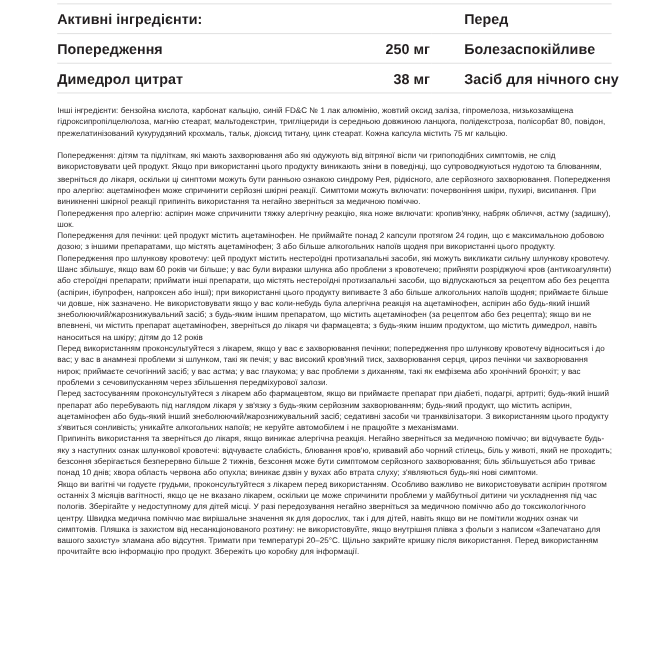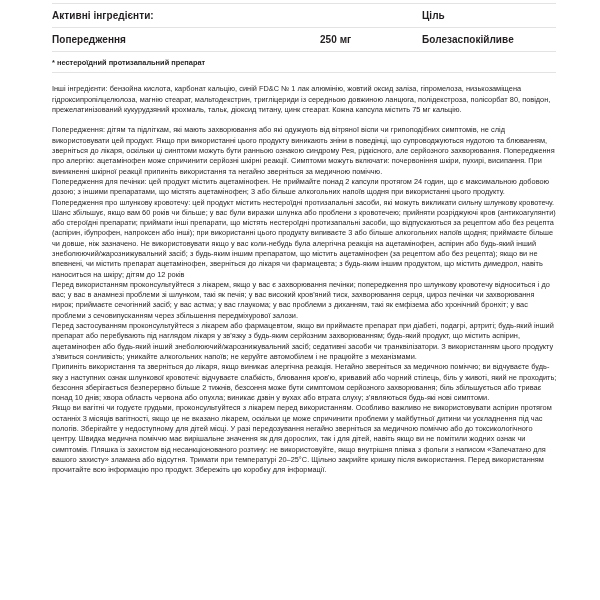--- a/index.html
+++ b/index.html
@@ -37,29 +37,29 @@
     border-bottom: 1px solid #e3e3e3;
   }
   .facts-table tr:first-child td {
     border-top: 1px solid #e3e3e3;
   }
   .col-ingredient { width: 268px; }
   .col-amount     { width: 72px;  }
   .col-purpose    { width: 164px; }
 
   .cell {
-    font-size: 10px;
+    font-size: 13px;
     font-weight: bold;
     line-height: 1;
     letter-spacing: 0.05px;
     padding: 6.6px 0 6.4px 0;
     white-space: nowrap;
   }
   .cell.amount {
-    text-align: left;
+    text-align: right;
     padding-right: 1px;
   }
   .cell.purpose {
     padding-left: 30px;
   }
   .footnote-cell {
     font-size: 7.4px;
     font-weight: bold;
     line-height: 1;
     padding: 6.6px 0 6.4px 0;
@@ -90,49 +90,56 @@
   <table class="facts-table">
     <tbody>
       <tr>
         <td class="col-ingredient">
           <div class="cell">Активні інгредієнти:</div>
         </td>
         <td class="col-amount">
           <div class="cell amount"></div>
         </td>
         <td class="col-purpose">
-          <div class="cell purpose">Ціль</div>
+          <div class="cell purpose">Перед</div>
         </td>
       </tr>
 
       <tr>
         <td class="col-ingredient">
           <div class="cell">Попередження</div>
         </td>
         <td class="col-amount">
           <div class="cell amount">250 мг</div>
         </td>
         <td class="col-purpose">
           <div class="cell purpose">Болезаспокійливе</div>
         </td>
       </tr>
 
 
-
       <tr>
-        <td colspan="3">
-          <div class="footnote-cell">* нестероїдний протизапальний препарат</div>
+        <td class="col-ingredient">
+          <div class="cell">Димедрол цитрат</div>
+        </td>
+        <td class="col-amount">
+          <div class="cell amount">38 мг</div>
+        </td>
+        <td class="col-purpose">
+          <div class="cell purpose">Засіб для нічного сну</div>
         </td>
       </tr>
+
     </tbody>
   </table>
 
   <div class="body-copy">
     <p class="para">Інші інгредієнти: бензойна кислота, карбонат кальцію, синій FD&amp;C № 1 лак алюмінію, жовтий оксид заліза, гіпромелоза, низькозаміщена гідроксипропілцелюлоза, магнію стеарат, мальтодекстрин, тригліцериди із середньою довжиною ланцюга, полідекстроза, полісорбат 80, повідон, прежелатинізований кукурудзяний крохмаль, тальк, діоксид титану, цинк стеарат. Кожна капсула містить 75 мг кальцію.</p>
     <p class="para gap-before">Попередження: дітям та підліткам, які мають захворювання або які одужують від вітряної віспи чи грипоподібних симптомів, не слід використовувати цей продукт. Якщо при використанні цього продукту виникають зніни в поведінці, що супроводжуються нудотою та блюванням, зверніться до лікаря, оскільки ці синптоми можуть бути ранньою ознакою синдрому Рея, рідкісного, але серйозного захворювання. Попередження про алергію: ацетамінофен може спричинити серйозні шкірні реакції. Симптоми можуть включати: почервоніння шкіри, пухирі, висипання. При виникненні шкірної реакції припиніть використання та негайно зверніться за медичною поміччю.</p>
+    <p class="para">Попередження про алергію: аспірин може спричинити тяжку алергічну реакцію, яка ноже включати: кропив'янку, набряк обличчя, астму (задишку), шок.</p>
     <p class="para">Попередження для печінки: цей продукт містить ацетамінофен. Не приймайте понад 2 капсули протягом 24 годин, що є максимальною добовою дозою; з іншими препаратами, що містять ацетамінофен; 3 або більше алкогольних напоїв щодня при використанні цього продукту.</p>
     <p class="para">Попередження про шлункову кровотечу: цей продукт містить нестероїдні протизапальні засоби, які можуть викликати сильну шлункову кровотечу. Шанс збільшує, якщо вам 60 років чи більше; у вас були виразки шлунка або проблени з кровотечею; прийняти розріджуючі кров (антикоагулянти) або стероїдні препарати; приймати інші препарати, що містять нестероїдні протизапальні засоби, що відпускаються за рецептом або без рецепта (аспірин, ібупрофен, напроксен або інші); при використанні цього продукту випиваєте 3 або більше алкогольних напоїв щодня; приймаєте більше чи довше, ніж зазначено. Не використовувати якщо у вас коли-небудь була алергічна реакція на ацетамінофен, аспірин або будь-який інший знеболюючий/жарознижувальний засіб; з будь-яким іншим препаратом, що містить ацетамінофен (за рецептом або без рецепта); якщо ви не впевнені, чи містить препарат ацетамінофен, зверніться до лікаря чи фармацевта; з будь-яким іншим продуктом, що містить димедрол, навіть наноситься на шкіру; дітям до 12 років</p>
     <p class="para">Перед використанням проконсультуйтеся з лікарем, якщо у вас є захворювання печінки; попередження про шлункову кровотечу відноситься і до вас; у вас в анамнезі проблеми зі шлунком, такі як печія; у вас високий кров'яний тиск, захворювання серця, цироз печінки чи захворювання нирок; приймаєте сечогінний засіб; у вас астма; у вас глаукома; у вас проблеми з диханням, такі як емфізема або хронічний бронхіт; у вас проблеми з сечовипусканням через збільшення передміхурової залози.</p>
     <p class="para">Перед застосуванням проконсультуйтеся з лікарем або фармацевтом, якщо ви приймаєте препарат при діабеті, подагрі, артриті; будь-який інший препарат або перебувають під наглядом лікаря у зв'язку з будь-яким серйозним захворюванням; будь-який продукт, що містить аспірин, ацетамінофен або будь-який інший знеболюючий/жарознижувальний засіб; седативні засоби чи транквілізатори. З використанням цього продукту з'явиться сонливість; уникайте алкогольних напоїв; не керуйте автомобілем і не працюйте з механізмами.</p>
     <p class="para">Припиніть використання та зверніться до лікаря, якщо виникає алергічна реакція. Негайно зверніться за медичною поміччю; ви відчуваєте будь-яку з наступних ознак шлункової кровотечі: відчуваєте слабкість, блювання кров'ю, кривавий або чорний стілець, біль у животі, який не проходить; безсоння зберігається безперервно більше 2 тижнів, безсоння може бути симптомом серйозного захворювання; біль збільшується або триває понад 10 днів; хвора область червона або опухла; виникає дзвін у вухах або втрата слуху; з'являються будь-які нові симптоми.</p>
     <p class="para">Якщо ви вагітні чи годуєте грудьми, проконсультуйтеся з лікарем перед використанням. Особливо важливо не використовувати аспірин протягом останніх 3 місяців вагітності, якщо це не вказано лікарем, оскільки це може спричинити проблеми у майбутньої дитини чи ускладнення під час пологів. Зберігайте у недоступному для дітей місці. У разі передозування негайно зверніться за медичною поміччю або до токсикологічного центру. Швидка медична поміччю має вирішальне значення як для дорослих, так і для дітей, навіть якщо ви не помітили жодних ознак чи симптомів. Пляшка із захистом від несанкціонованого розтину: не використовуйте, якщо внутрішня плівка з фольги з написом «Запечатано для вашого захисту» зламана або відсутня. Тримати при температурі 20–25°С. Щільно закрийте кришку після використання. Перед використанням прочитайте всю інформацію про продукт. Збережіть цю коробку для інформації.</p>
   </div>
 
 </div>
 

